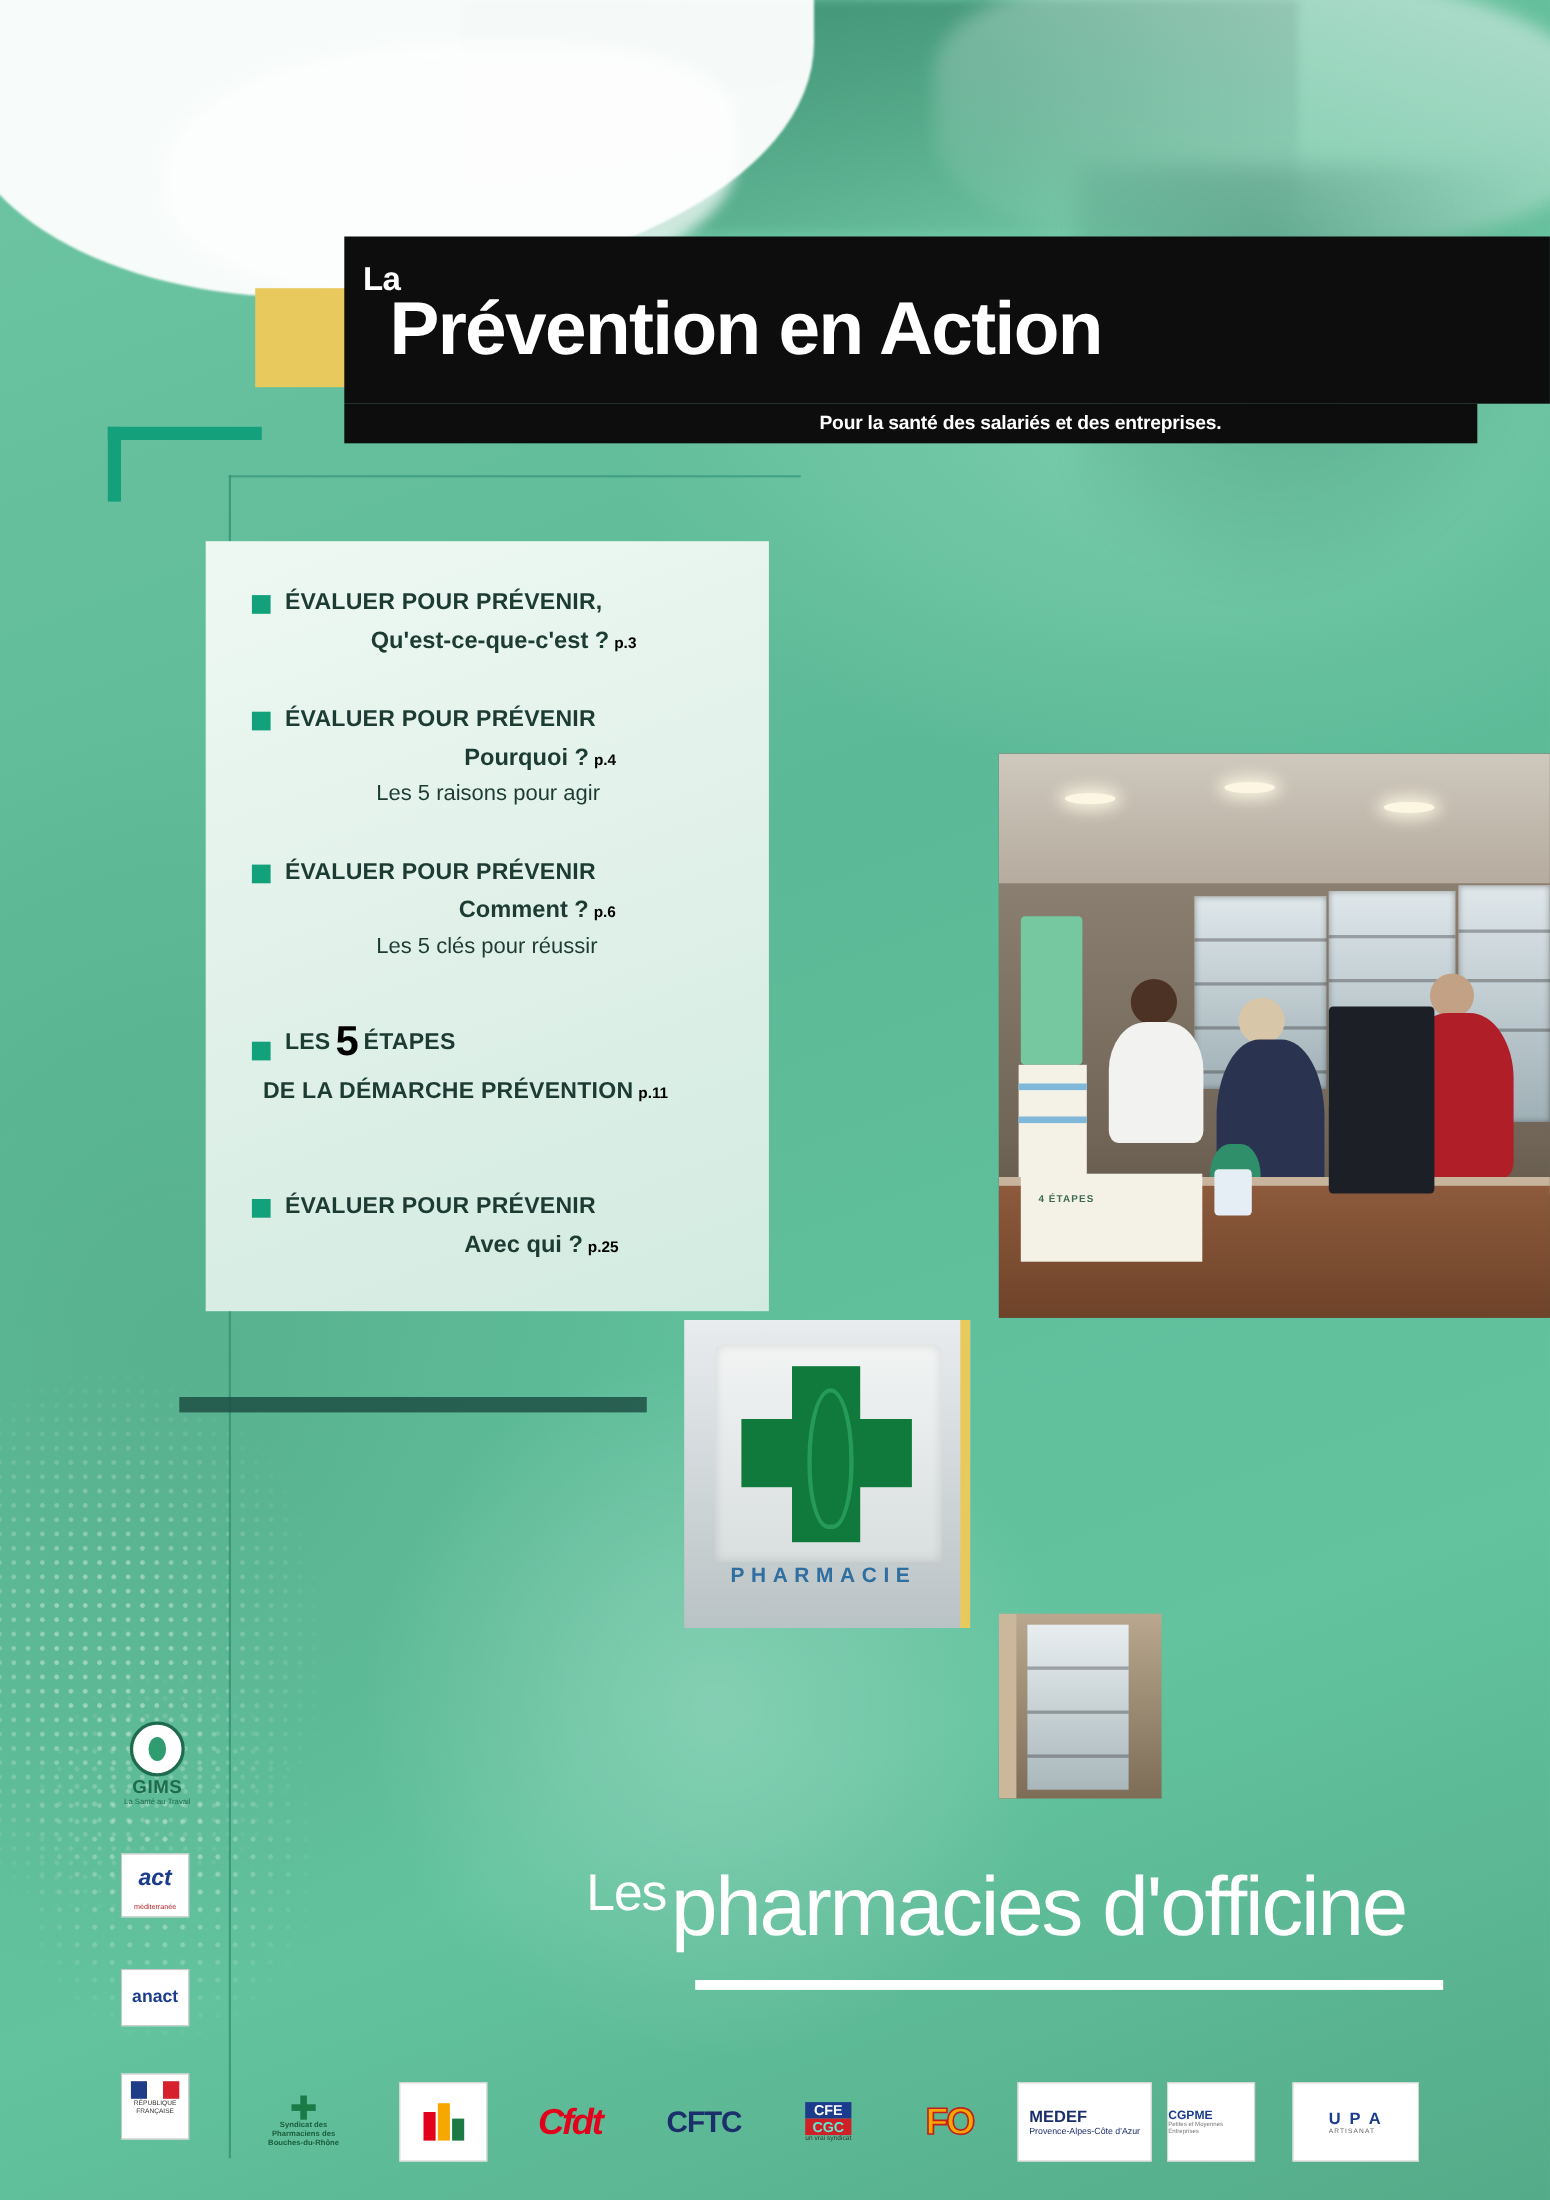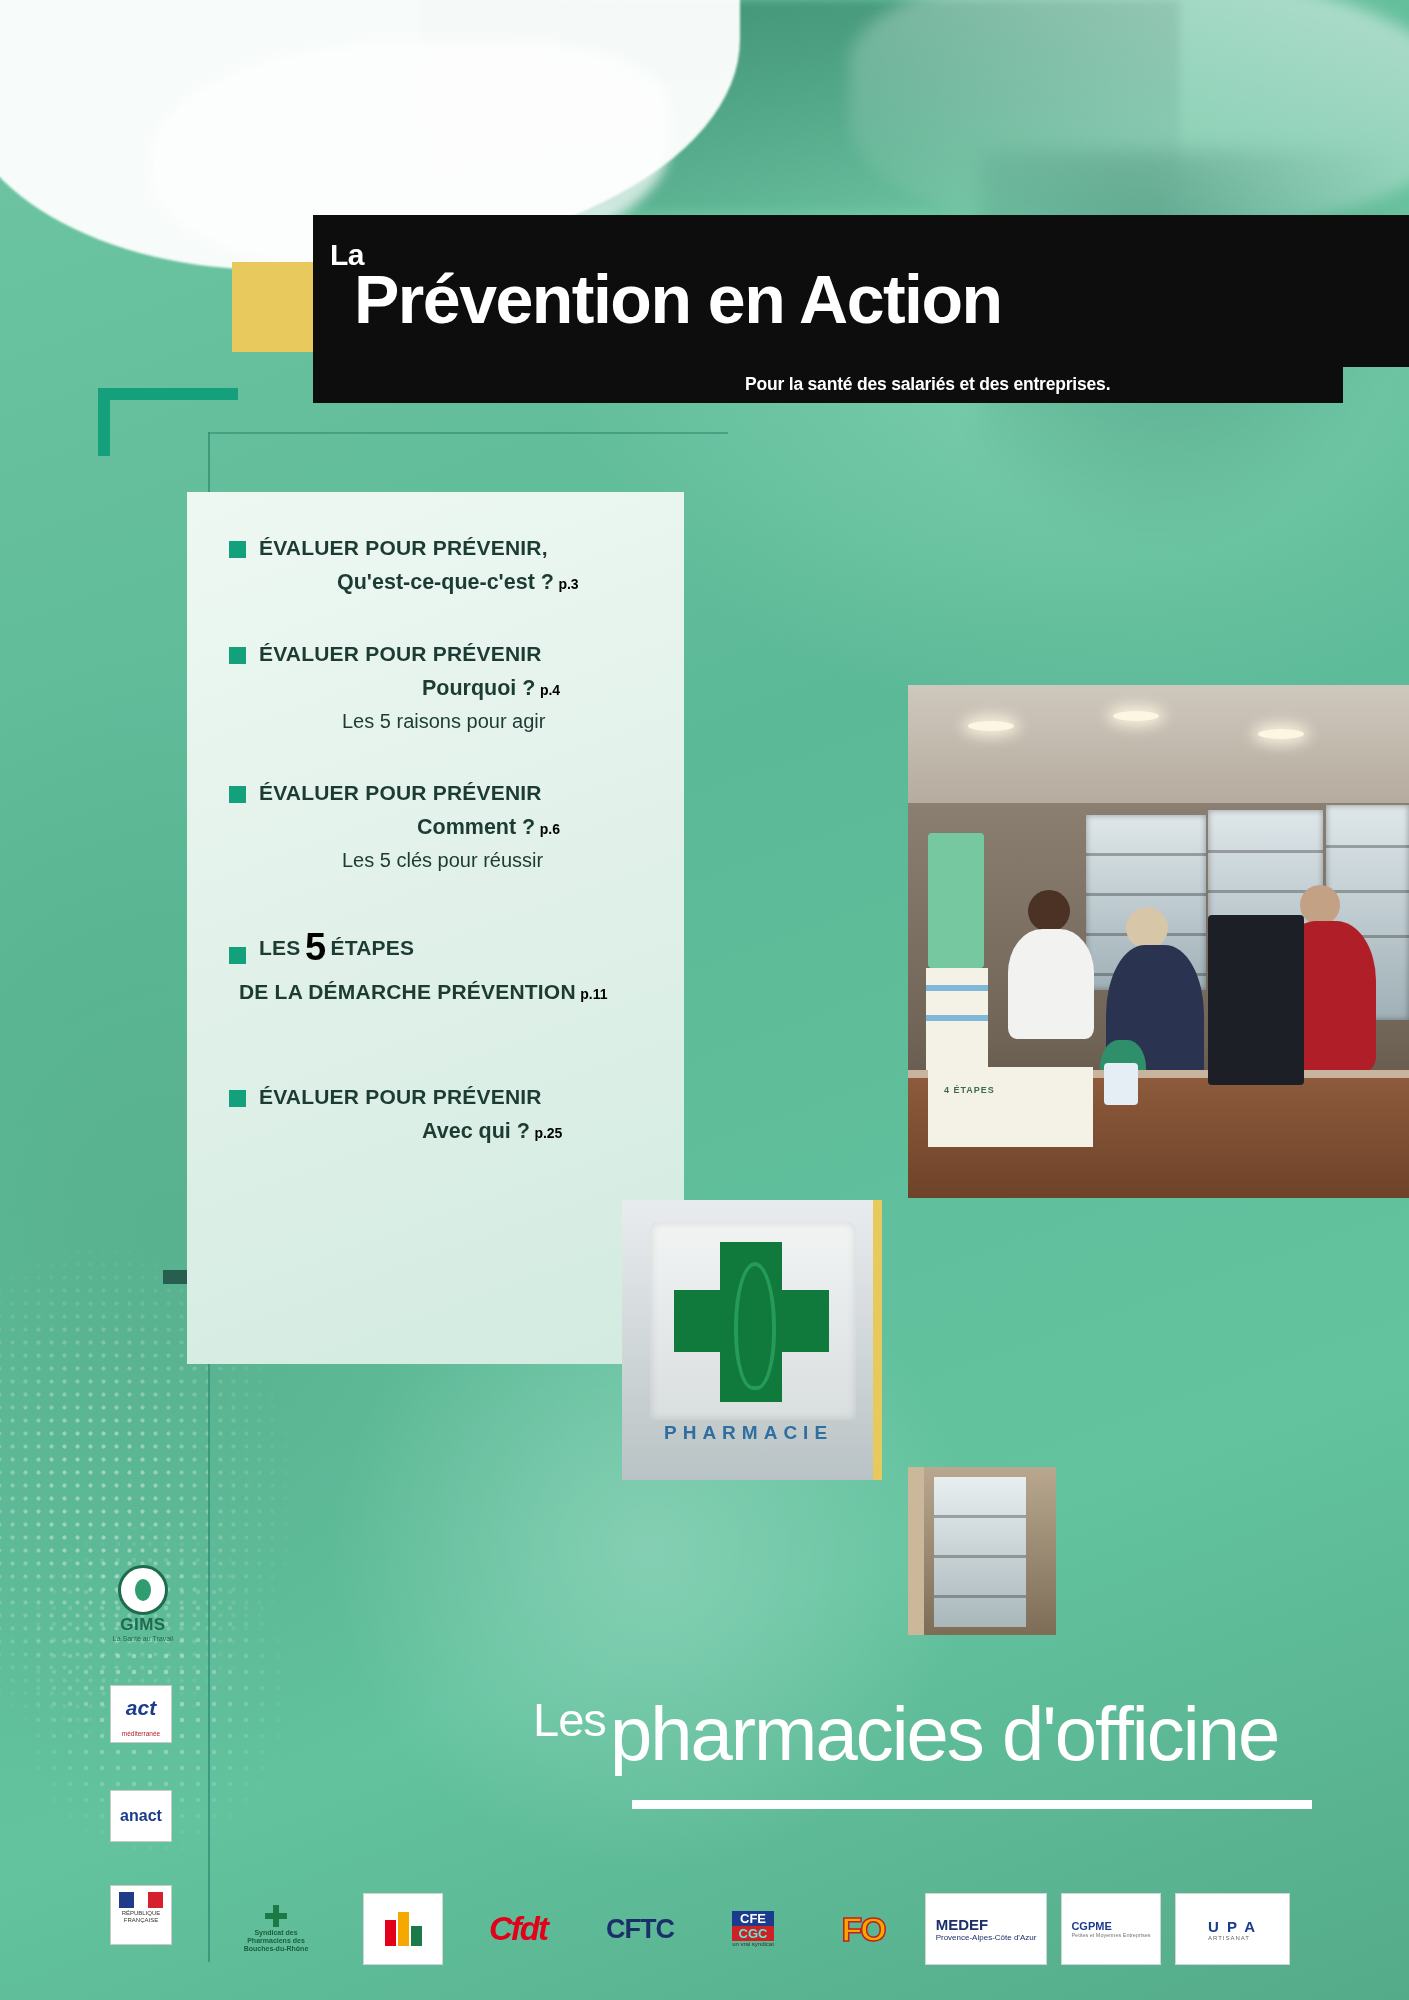--- a/index.html
+++ b/index.html
@@ -179,23 +179,24 @@
     left: 163px; top: 1270px;
     width: 425px; height: 14px;
     background: #1d4f44;
     opacity: .85;
   }
 
   
   .toc-panel {
     position: absolute;
     left: 187px; top: 492px;
-    width: 497px; height: 872px;
+    width: 497px; height: 700px;
     background: linear-gradient(160deg, #eef8f3 0%, #dff0e8 55%, #d2ebe1 100%);
     box-shadow: 0 0 0 0 rgba(0,0,0,0);
+    padding-left: 15px;
   }
   .toc-item { position: absolute; }
   .bullet {
     position: absolute;
     width: 17px; height: 17px;
     background: #12a17a;
   }
   .toc-line-1 {
     color: #1b3b33;
     font-size: 21px;
@@ -692,21 +693,21 @@
       <span class="fo">FO</span>
     </div>
 
     <div class="bl box" style="left:690px;width:122px;">
       <div>
         <div class="medef-t">MEDEF</div>
         <div class="medef-s">Provence-Alpes-Côte d'Azur</div>
       </div>
     </div>
 
-    <div class="bl box" style="left:826px;width:100px;">
+    <div class="bl box" style="left:826px;width:80px;">
       <div>
         <div class="cgpme-t">CGPME</div>
         <div class="cgpme-s">Petites et Moyennes Entreprises</div>
       </div>
     </div>
 
     <div class="bl box" style="left:940px;width:115px;">
       <div>
         <div class="upa-t">U P A</div>
         <div class="upa-s">ARTISANAT</div>

